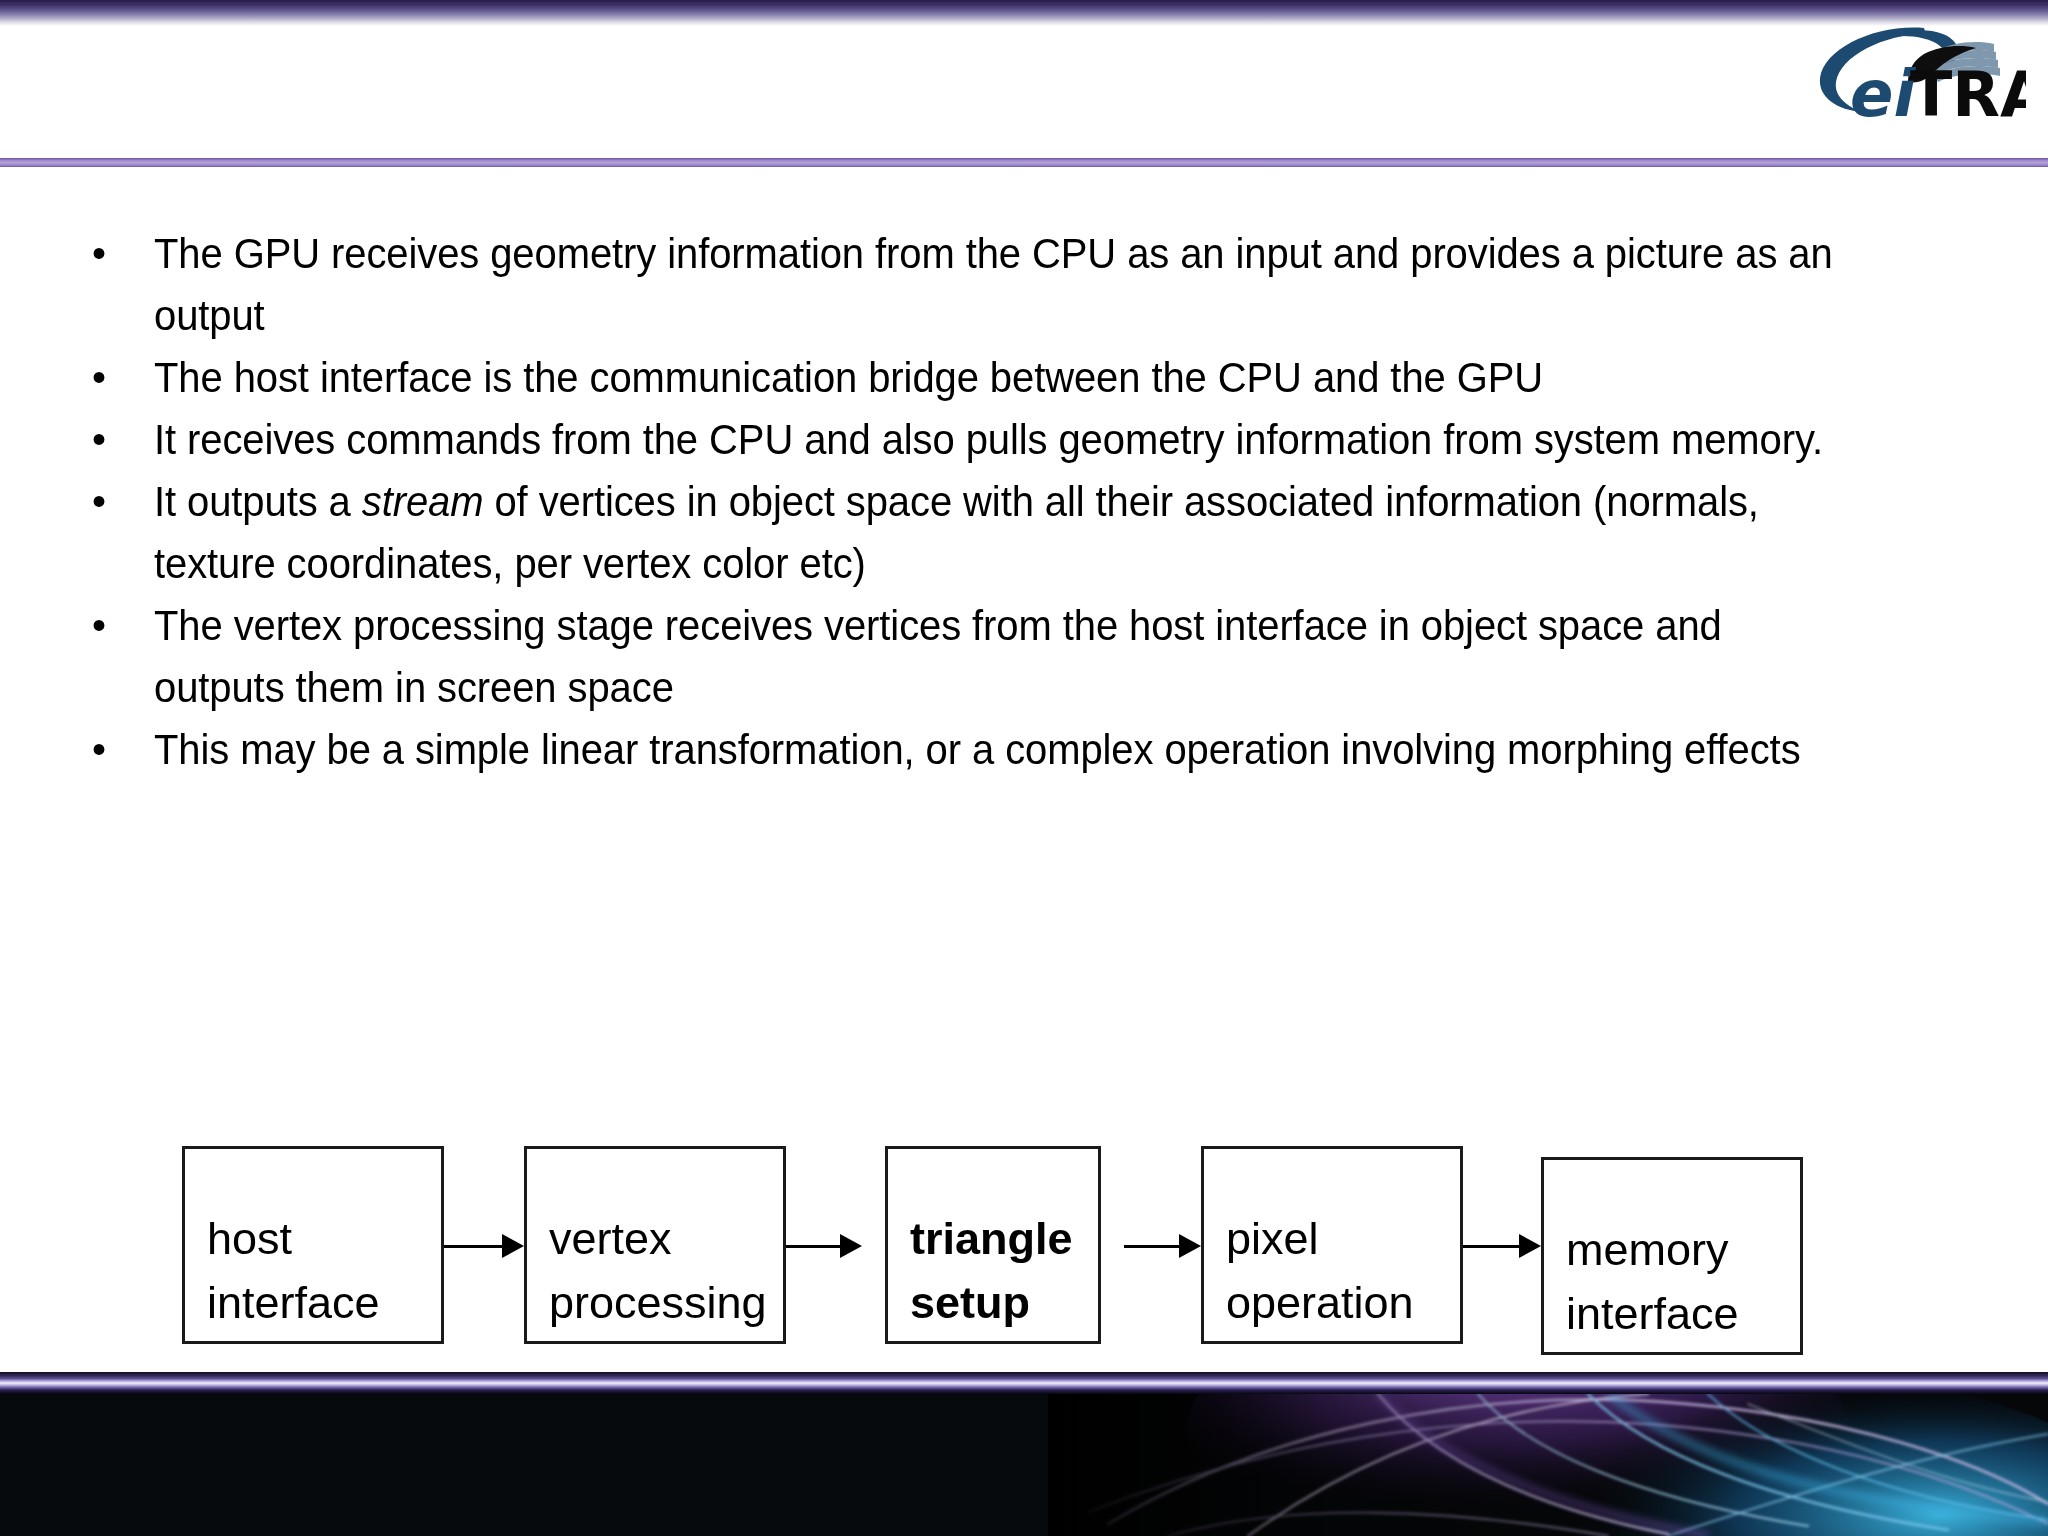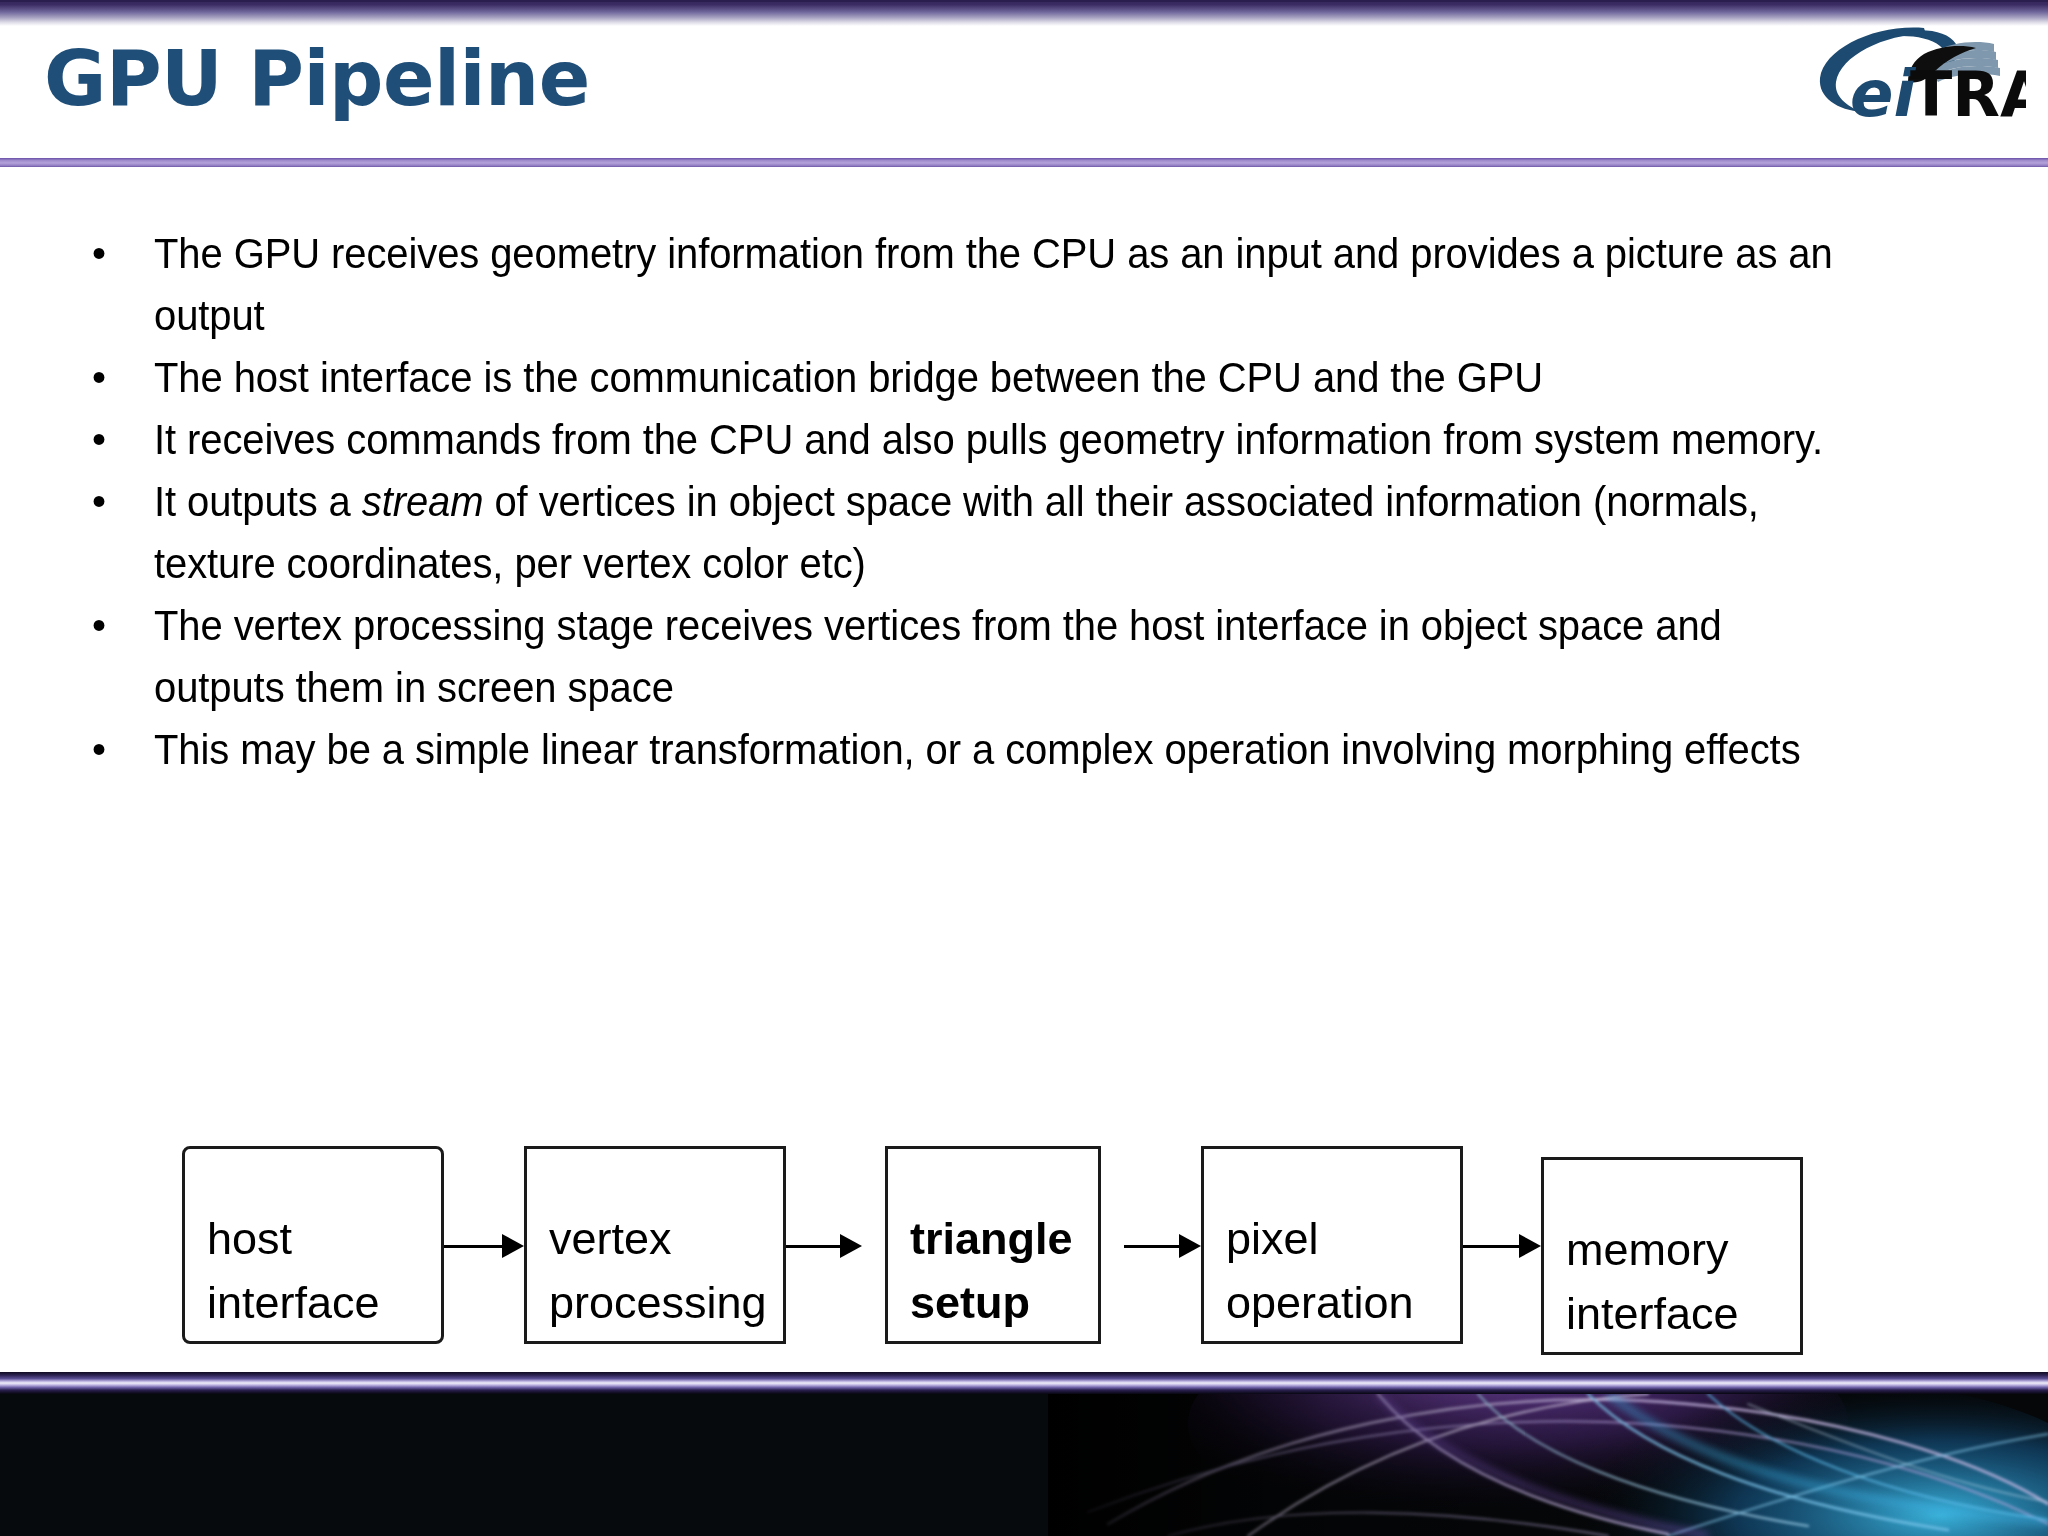--- a/index.html
+++ b/index.html
@@ -100,21 +100,20 @@
   .hairline-top { position:absolute; left:0; top:0; width:2048px; height:2px; background:#2a1e4e; }
 </style>
 </head>
 <body>
 
 <div class="slide">
 
   <div class="top-band"></div>
   <div class="hairline-top"></div>
 
-  <div class="title">GPU Pipeline</div>
 
   <div class="logo">
     <svg width="210" height="106" viewBox="0 0 210 106" xmlns="http://www.w3.org/2000/svg">
 
       <g>
         <path d="M108 10 C 60 6, 8 30, 4 60 C 2 80, 22 92, 46 94 C 30 88, 18 78, 20 64 C 24 38, 68 16, 110 16 Z" fill="#1d4a71"></path>
         <path d="M66 20 C 96 8, 130 10, 140 26 C 146 36, 138 48, 122 56 C 132 44, 132 34, 124 28 C 112 18, 86 16, 66 20 Z" fill="#1d4a71"></path>
       </g>
 
       <g>
@@ -158,21 +157,21 @@
         <div class="bullet-dot">•</div>
         <div class="bullet-text"><span>The vertex processing stage receives vertices from the host interface in object space and outputs them in screen space</span></div>
       </div>
       <div class="bullet-row">
         <div class="bullet-dot">•</div>
         <div class="bullet-text"><span>This may be a simple linear transformation, or a complex operation involving morphing effects</span></div>
       </div>
     </div>
 
   <div class="diagram" id="diagram">
-      <div class="pbox" style="left: 182px; width: 262px; border-radius: 8px;">host
+      <div class="pbox" style="left: 182px; width: 262px;">host
 interface</div>
       <div class="pbox" style="left: 524px; width: 262px;">vertex
 processing</div>
       <div class="pbox" style="left: 885px; width: 216px; font-weight: bold;">triangle
 setup</div>
       <div class="pbox" style="left: 1201px; width: 262px;">pixel
 operation</div>
       <div class="pbox" style="left: 1541px; width: 262px; margin-top: 11px;">memory
 interface</div>
       <div class="arrow" style="left: 444px; width: 80px;">

